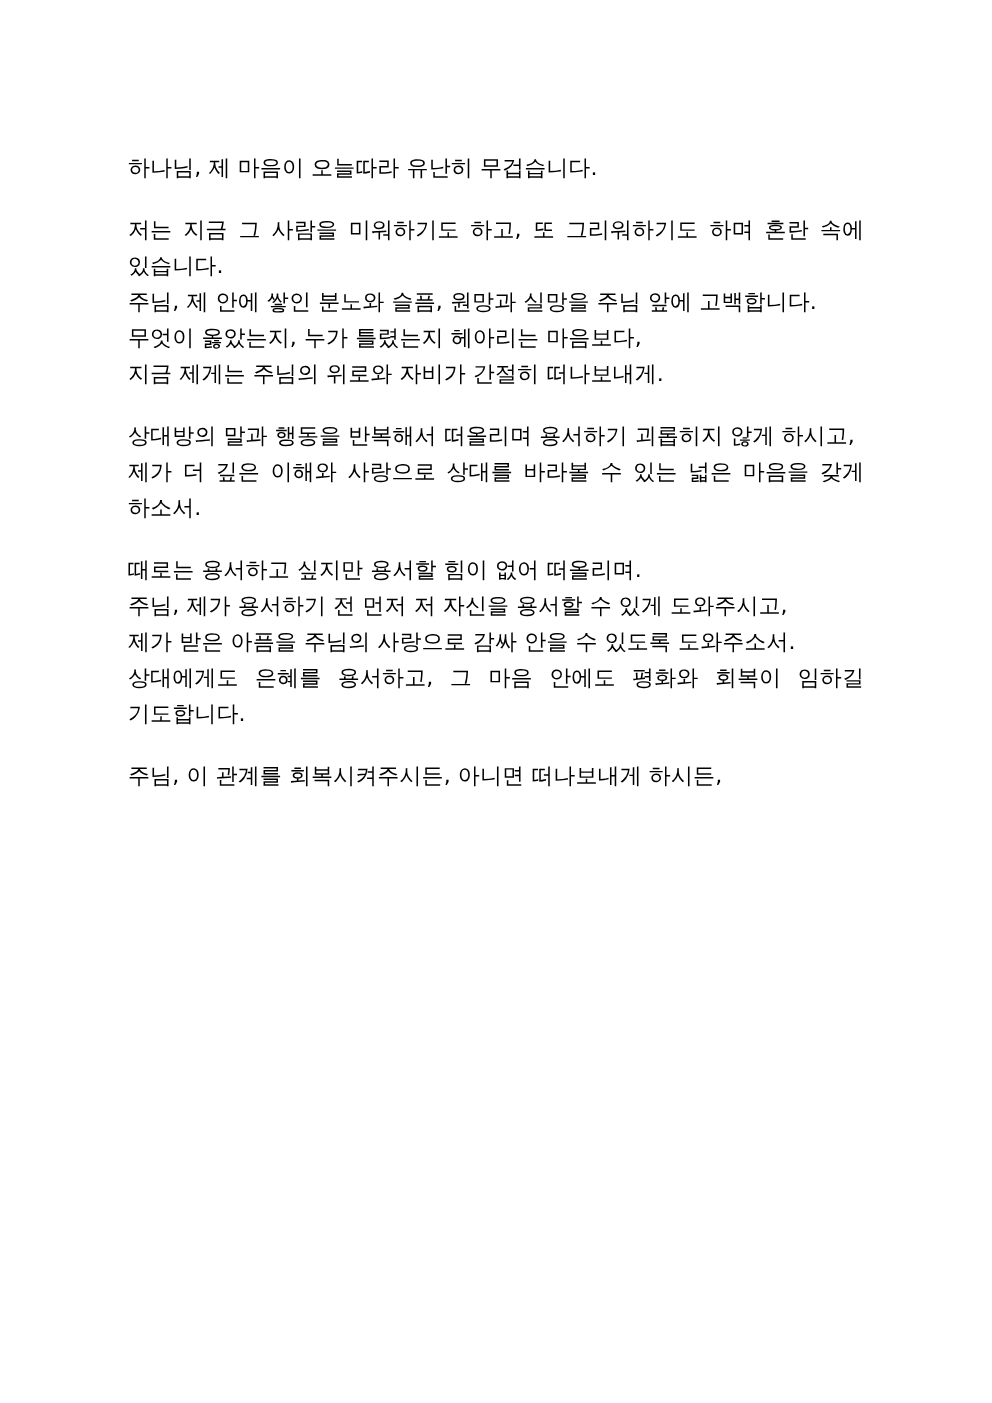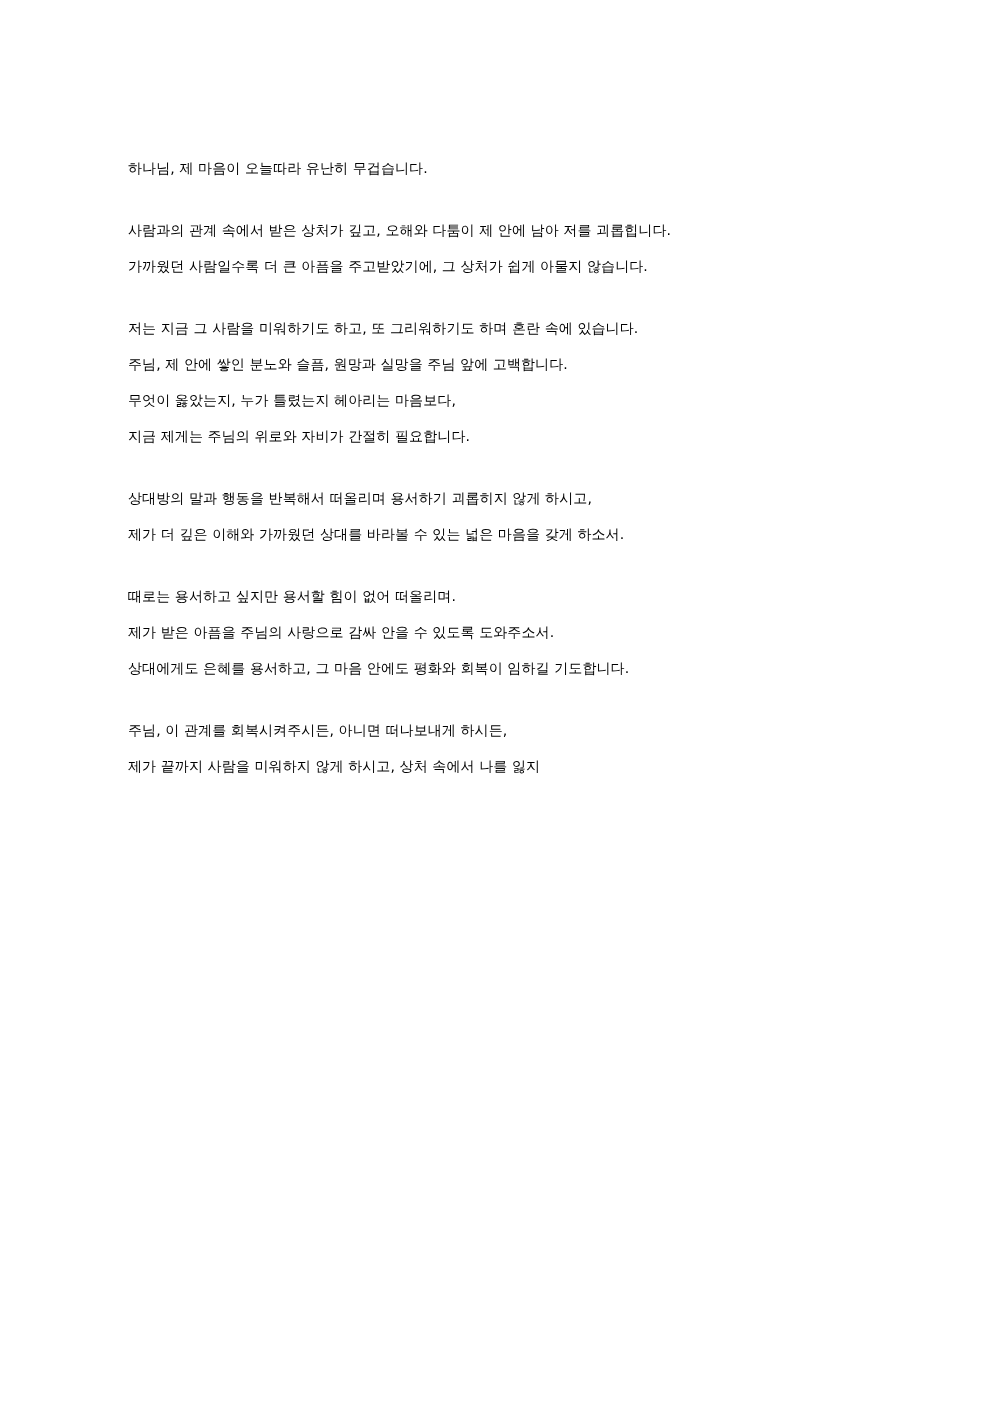--- a/index.html
+++ b/index.html
@@ -26,21 +26,21 @@
     width: 736px;
   }
   .para {
     margin: 0 0 26px 0;
   }
   .para:last-child {
     margin-bottom: 0;
     margin-top: 16px;
   }
   .line {
-    font-size: 14px;
+    font-size: 22px;
     line-height: 36px;
     letter-spacing: 0.1px;
     text-align: justify;
     text-justify: inter-character;
     word-break: keep-all;
     margin: 0;
   }
   
   .line.justify-all {
     text-align: justify;
@@ -50,42 +50,38 @@
 </head>
 <body>
 
 <div class="page">
   <div class="doc-body">
 
     <div class="para">
       <p class="line">하나님, 제 마음이 오늘따라 유난히 무겁습니다.</p>
     </div>
 
-    <div class="para">
-      <p class="line justify-all">사람과의 관계 속에서 받은 상처가 깊고, 오해와 다툼이 제 안에 남아 저를 괴롭힙니다.</p>
-      <p class="line justify-all">가까웠던 사람일수록 더 큰 아픔을 주고받았기에, 그 상처가 쉽게 아물지 않습니다.</p>
-    </div>
 
     <div class="para">
       <p class="line justify-all">저는 지금 그 사람을 미워하기도 하고, 또 그리워하기도 하며 혼란 속에 있습니다.</p>
       <p class="line justify-all">주님, 제 안에 쌓인 분노와 슬픔, 원망과 실망을 주님 앞에 고백합니다.</p>
       <p class="line">무엇이 옳았는지, 누가 틀렸는지 헤아리는 마음보다,</p>
-      <p class="line">지금 제게는 주님의 위로와 자비가 간절히 필요합니다.</p>
+      <p class="line">지금 제게는 주님의 위로와 자비가 간절히 떠나보내게.</p>
     </div>
 
     <div class="para">
       <p class="line justify-all">상대방의 말과 행동을 반복해서 떠올리며 용서하기 괴롭히지 않게 하시고,</p>
-      <p class="line justify-all">제가 더 깊은 이해와 가까웠던 상대를 바라볼 수 있는 넓은 마음을 갖게 하소서.</p>
+      <p class="line justify-all">제가 더 깊은 이해와 사랑으로 상대를 바라볼 수 있는 넓은 마음을 갖게 하소서.</p>
     </div>
 
     <div class="para">
       <p class="line">때로는 용서하고 싶지만 용서할 힘이 없어 떠올리며.</p>
+      <p class="line">주님, 제가 용서하기 전 먼저 저 자신을 용서할 수 있게 도와주시고,</p>
       <p class="line">제가 받은 아픔을 주님의 사랑으로 감싸 안을 수 있도록 도와주소서.</p>
       <p class="line justify-all">상대에게도 은혜를 용서하고, 그 마음 안에도 평화와 회복이 임하길 기도합니다.</p>
     </div>
 
     <div class="para">
       <p class="line">주님, 이 관계를 회복시켜주시든, 아니면 떠나보내게 하시든,</p>
-      <p class="line justify-all">제가 끝까지 사람을 미워하지 않게 하시고, 상처 속에서 나를 잃지</p>
     </div>
 
   </div>
 </div>
 
 </body></html>

